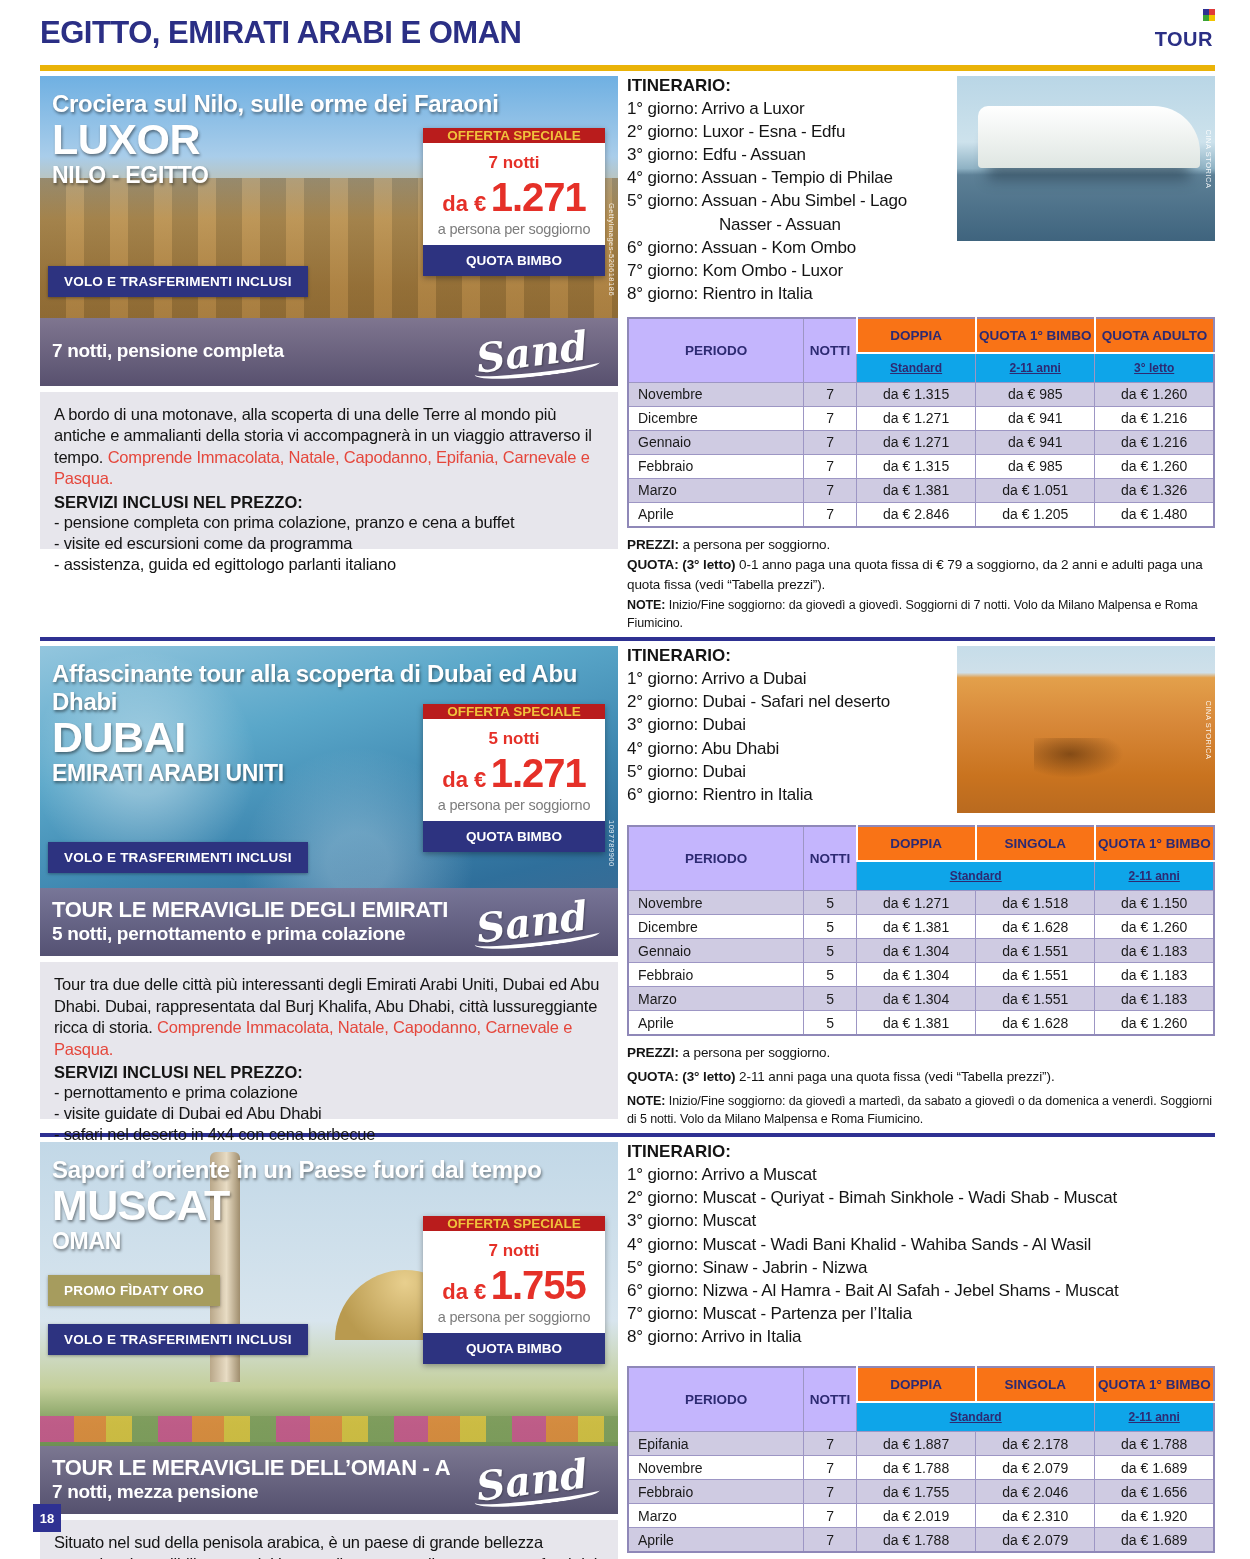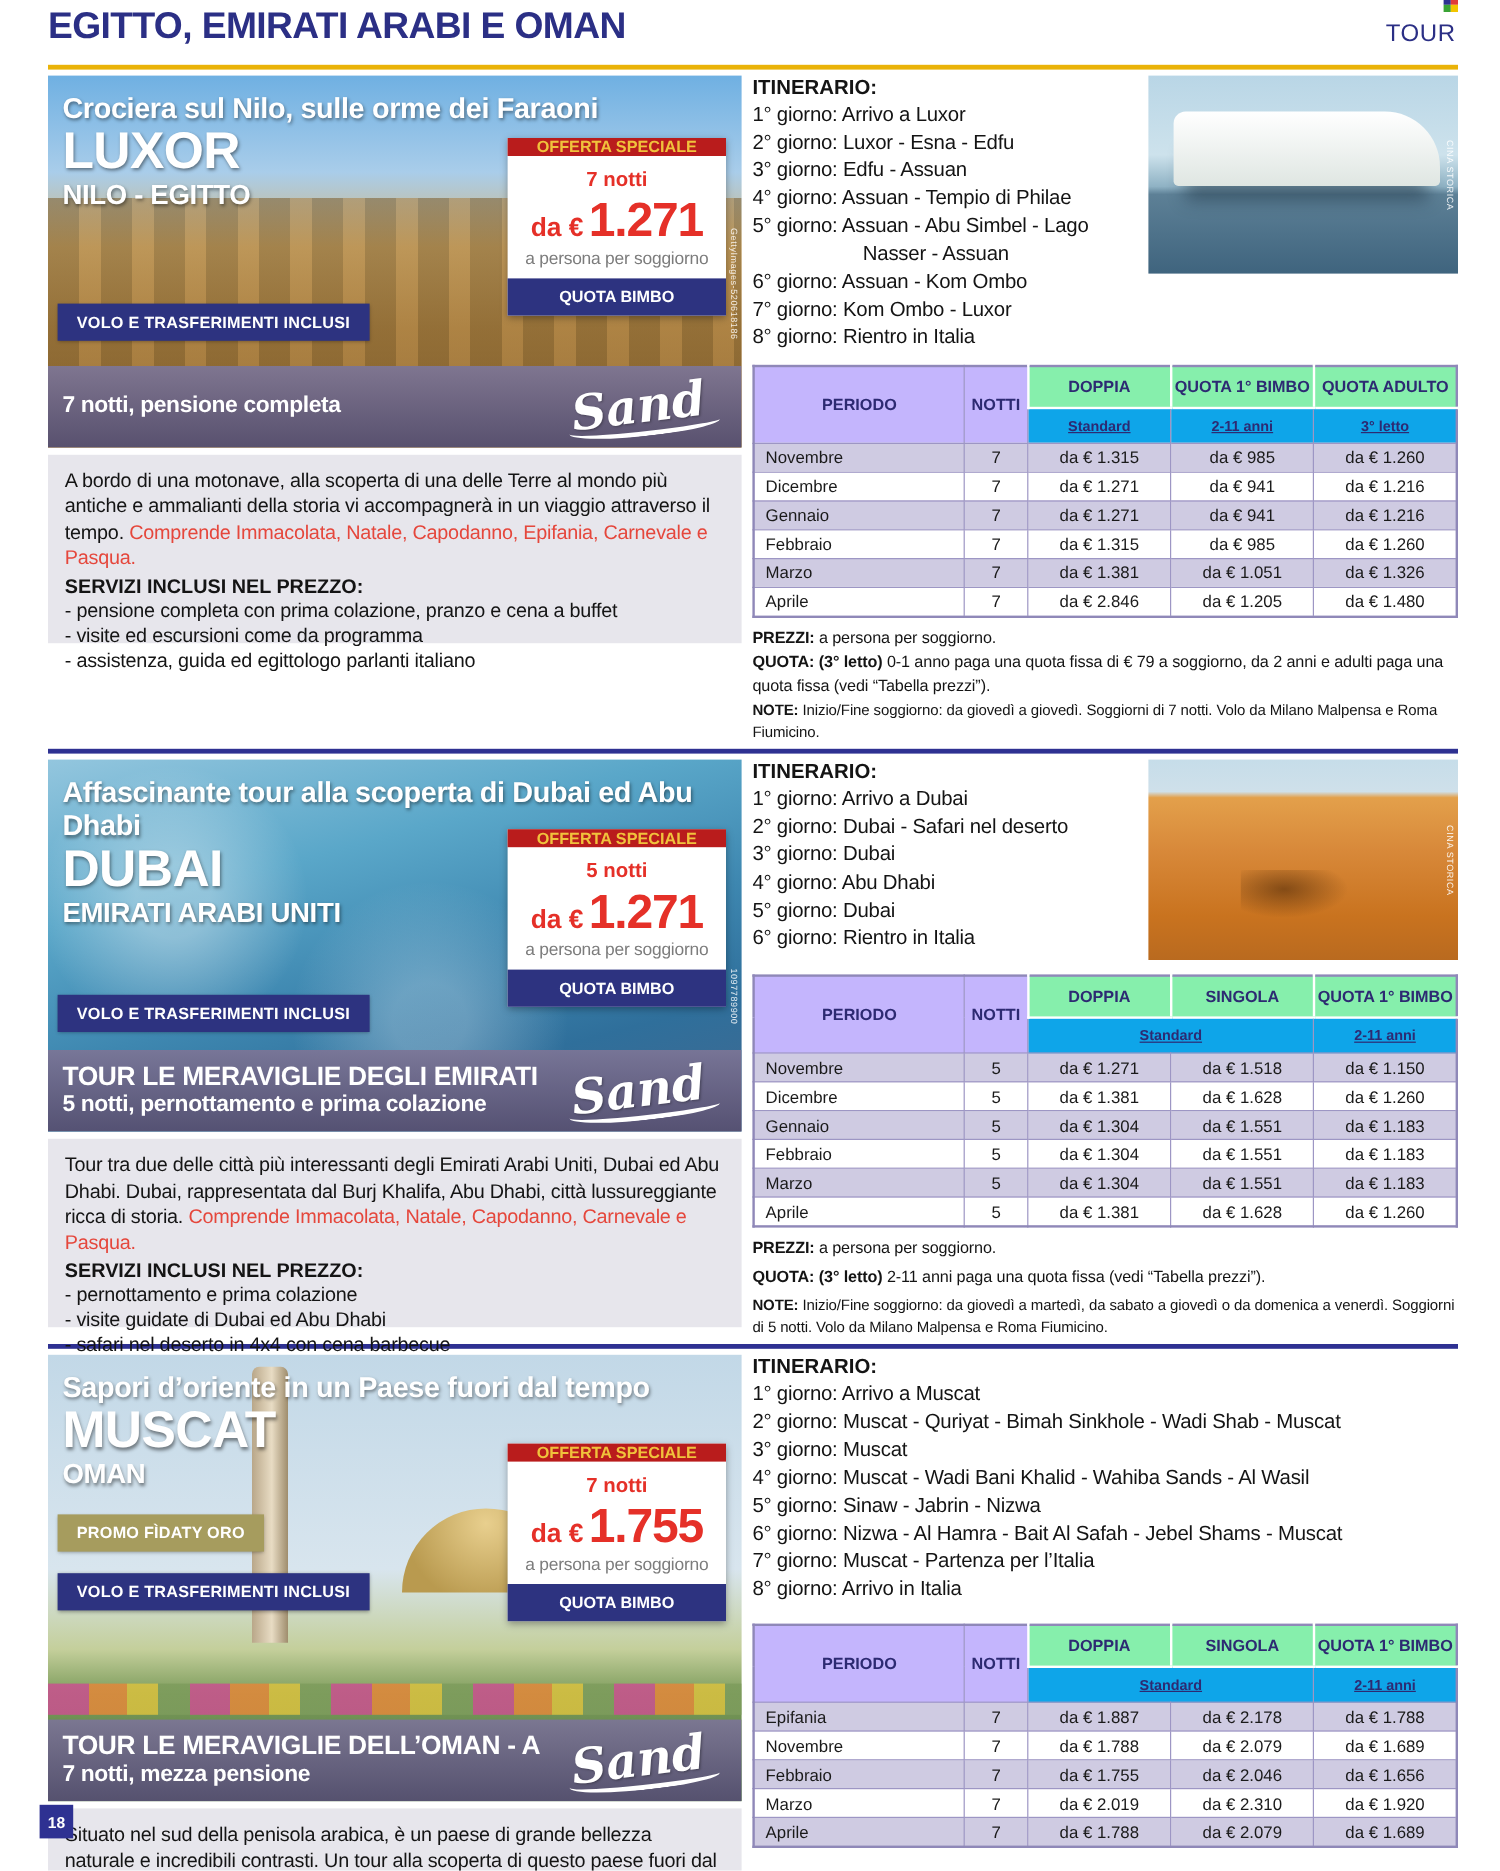--- a/index.html
+++ b/index.html
@@ -1,23 +1,23 @@
 <!DOCTYPE html>
 <html><head>
 <meta charset="utf-8">
 <style>
   * { margin:0; padding:0; box-sizing:border-box; }
   html,body { background:#ffffff; }
   body { font-family:"Liberation Sans", sans-serif; }
   .page { position:relative; width:1250px; height:1559px; background:#fff; overflow:hidden; }
 
   
-  .hdr { position:relative; margin:0 35px 0 40px; height:58px; border-bottom:4px solid #eab308; }
+  .hdr { position:relative; margin:0 35px 0 40px; height:71px; border-bottom:6px solid #eab308; }
   .hdr-title { position:absolute; left:0; bottom:14px; font-size:31px; font-weight:bold; color:#2b2f85; letter-spacing:-0.5px; }
-  .hdr-tour { position:absolute; right:2px; bottom:14px; font-size:20px; font-weight:normal; color:#2b2f85; letter-spacing:0.5px; }
+  .hdr-tour { position:absolute; right:2px; bottom:14px; font-size:20px; font-weight:bold; color:#2b2f85; letter-spacing:0.5px; }
   .hdr-ico { position:absolute; right:0; bottom:44px; width:12px; height:12px; display:grid; grid-template-columns:6px 6px; }
   .hdr-ico i { display:block; width:6px; height:6px; }
 
   .rule { height:4px; background:#2e3192; margin:4px 35px 0 40px; }
 
   
   .section { display:flex; gap:9px; margin:5px 35px 0 40px; align-items:flex-start; }
   .colL { width:578px; flex:0 0 578px; }
   .colR { flex:1; min-width:0; }
 
@@ -89,21 +89,21 @@
   .photo-desert { height:167px; background:linear-gradient(180deg,#c6dde9 0%,#cfe0ea 16%,#e3a04b 19%,#d8893a 45%,#c9731f 78%,#b96a1f 100%); }
   .photo-desert::before { content:""; position:absolute; left:30%; top:55%; width:90px; height:40px;
     background:radial-gradient(ellipse at 40% 40%, rgba(70,35,5,.55), transparent 70%); }
   .photo .credit-v { color:rgba(255,255,255,.9); }
 
   
   .price-table { width:100%; border-collapse:collapse; margin-top:12px; table-layout:fixed; }
   .price-table th, .price-table td { border:1px solid #9d96c4; }
   .price-table { border:2px solid #8f88b8; }
   .th-white { background:#c4b5fd; color:#2d2a72; font-size:13.5px; font-weight:bold; padding:4px; }
-  .th-purple { background:#86efac; color:#2d2a72; font-size:13.5px; font-weight:bold; padding:9px 2px;
+  .th-purple { background:#f97316; color:#2d2a72; font-size:13.5px; font-weight:bold; padding:9px 2px;
     border-left:2px solid #fff !important; border-bottom:2px solid #fff !important; }
   .th-sub { background:#0ea5e9; color:#2d2a72; font-size:12px; font-weight:bold; padding:7px 2px;text-decoration:underline; }
   .price-table td { font-size:14px; color:#1a1a1a; text-align:center; padding:3.5px 4px; background:#fff; }
   .price-table td.c-per { text-align:left; padding-left:9px; }
   .price-table tr.alt td { background:#cfcbe2; }
   col.w-per { width:30%; } col.w-not { width:9%; }
 
   
   .notes { margin-top:7px; color:#141414; }
   .notes p { font-size:13.5px; line-height:1.5; letter-spacing:-0.1px; }

